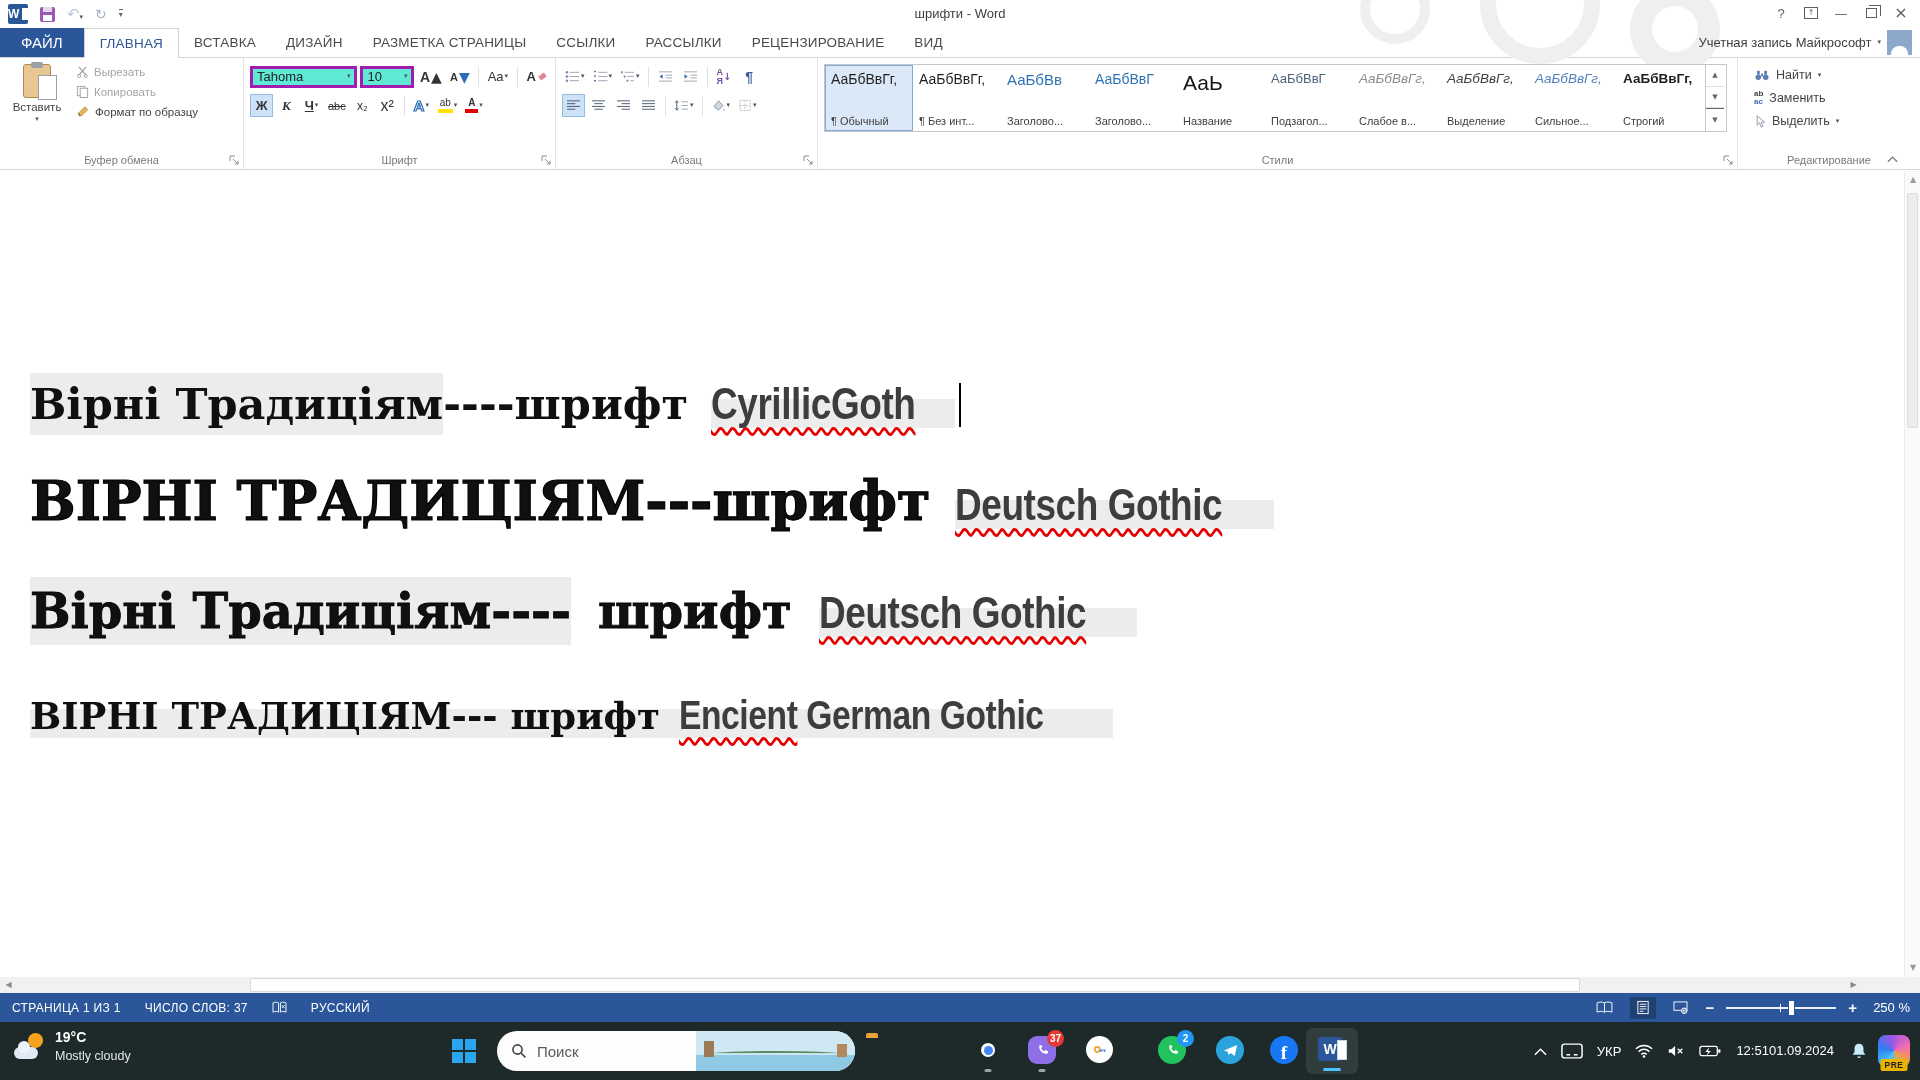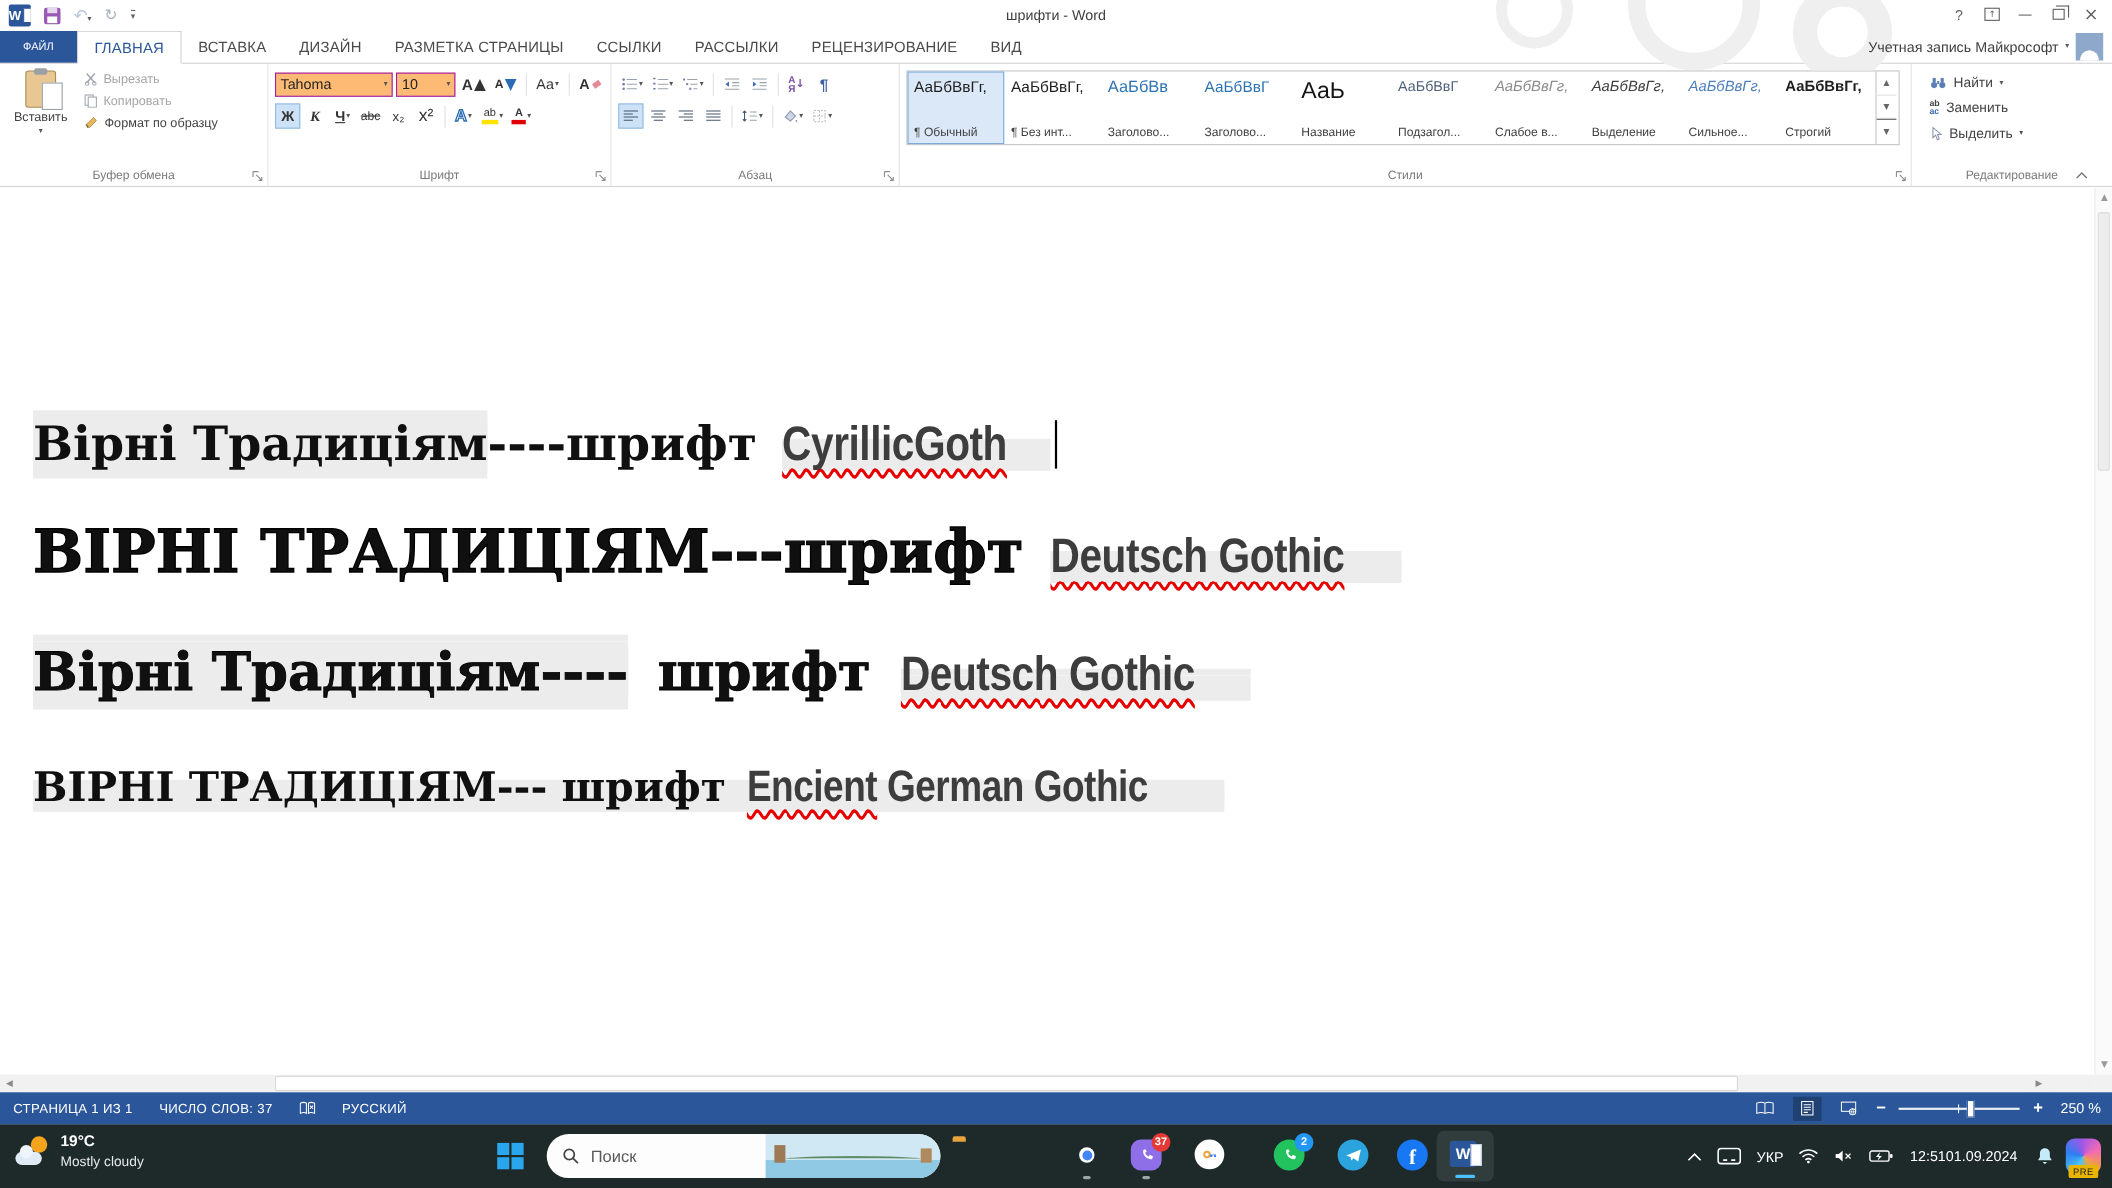--- a/index.html
+++ b/index.html
@@ -26,39 +26,39 @@
 .winbtn{width:26px;height:22px;display:flex;align-items:center;justify-content:center;color:#5f5f5f;font-size:13px}
 .ropts{width:14px;height:12px;border:1px solid #5f5f5f;display:flex;align-items:center;justify-content:center;font-size:8px}
 .restore{position:relative;width:11px;height:10px;border:1px solid #5f5f5f;background:#fff}
 .restore::before{content:"";position:absolute;left:2px;top:-4px;width:11px;height:10px;border:1px solid #5f5f5f;border-bottom:none;border-left:none;background:transparent}
 .account{position:absolute;right:8px;top:30px;display:flex;align-items:center;gap:6px;font-size:13px;color:#3f3f3f;z-index:6}
 .avatar{width:25px;height:25px;background:#8ea8cc;display:flex;align-items:flex-end;justify-content:center;overflow:hidden}
 .avatar b{width:11px;height:11px;background:#fff;border-radius:50%;position:relative;top:2px}
 .avatar u{position:absolute;width:17px;height:9px;background:#fff;border-radius:8px 8px 0 0;margin-top:16px}
 
 .tabrow{position:absolute;top:28px;left:0;right:0;height:30px;display:flex;background:#fff;border-bottom:1px solid #d4d4d4;z-index:4}
-.ftab{background:#2b579a;color:#fff;padding:0 21px;display:flex;align-items:center;font-size:10px}
+.ftab{background:#2b579a;color:#fff;padding:0 21px;display:flex;align-items:center;font-size:15px}
 .tab{padding:0 15px;display:flex;align-items:center;font-size:13.5px;color:#4a4a4a;letter-spacing:.2px}
 .tab.active{background:#fff;color:#2b579a;border:1px solid #d4d4d4;border-bottom:1px solid #fff;margin-bottom:-1px}
 
 .ribbon{position:absolute;top:58px;left:0;right:0;height:112px;background:#fff;border-bottom:1px solid #d4d4d4;display:flex;z-index:3}
 .group{position:relative;padding:4px 6px 20px 6px;height:100%}
 .group+.group{border-left:1px solid #e4e4e4}
 .glabel{position:absolute;bottom:3px;left:0;right:0;text-align:center;font-size:11px;color:#7a7a7a}
 .launch{position:absolute;right:3px;bottom:3px;width:12px;height:12px;display:flex;align-items:center;justify-content:center}
 .btncol{display:flex;flex-direction:column;gap:7px;margin-top:3px}
 .sbtn{display:flex;align-items:center;gap:5px;font-size:11.5px;color:#444;white-space:nowrap}
 .sbtn.dis{color:#a6a6a6}
 .paste{display:flex;flex-direction:column;align-items:center;width:62px;font-size:11.5px;color:#444;gap:3px;padding-top:2px}
 .clipico{position:relative;width:28px;height:34px;background:#e9c793;border:1px solid #a98c55;border-radius:3px}
 .clipico::before{content:"";position:absolute;left:7px;top:-3px;width:12px;height:6px;background:#9aa0a6;border-radius:2px}
 .clipico::after{content:"";position:absolute;right:-7px;bottom:-3px;width:17px;height:23px;background:#fff;border:1px solid #9aa0a6}
 .dd{font-size:7px;color:#555}
 .fontrow{display:flex;align-items:center;gap:3px;margin:3px 0 6px}
-.combo{height:22px;border:1px solid #a21caf;background:#fdba74;display:flex;align-items:center;justify-content:space-between;font-size:13px;color:#222;padding:0 4px}
+.combo{height:22px;border:3px solid #a21caf;background:#5eead4;display:flex;align-items:center;justify-content:space-between;font-size:13px;color:#222;padding:0 4px}
 .rbtn{min-width:23px;height:23px;display:flex;align-items:center;justify-content:center;font-size:13px;color:#333;border:1px solid transparent;gap:1px;padding:0 2px}
 .rbtn.on{background:#cde2f6;border-color:#92bce0}
 .vsep{width:1px;height:20px;background:#e0e0e0;margin:0 3px}
 .bold{font-weight:bold;background:#cde2f6;border:1px solid #92bce0}
 .ital{font-style:italic;font-family:"Liberation Serif",serif;font-weight:bold}
 .undl{text-decoration:underline;font-weight:bold}
 .strk{text-decoration:line-through;font-size:11px}
 .effA{color:#fff;-webkit-text-stroke:1.2px #2b6cb5;font-weight:bold;font-size:15px}
 .hlab{display:flex;flex-direction:column;align-items:center;font-size:10px;line-height:1}
 .hlab i{width:15px;height:4px;background:#ffe400;margin-top:1px}
@@ -155,21 +155,21 @@
 .fb{width:28px;height:28px;border-radius:50%;background:#1877f2;color:#fff;font-weight:bold;font-size:19px;display:flex;align-items:flex-end;justify-content:center;font-family:"Liberation Serif",serif;overflow:hidden}
 .wordpill{position:absolute;left:1306px;top:6px;width:52px;height:46px;background:rgba(255,255,255,.09);border-radius:7px}
 .wordicon{position:absolute;left:12px;top:9px;width:24px;height:24px;background:#2b579a;border-radius:3px;color:#fff;font-weight:bold;font-size:14px;display:flex;align-items:center;justify-content:center}
 .wordicon::after{content:"";position:absolute;right:-5px;top:3px;width:8px;height:18px;background:#fff;border:1px solid #c8d4e8}
 .wbar{position:absolute;bottom:3px;left:50%;transform:translateX(-50%);width:18px;height:3px;background:#4cc2ff;border-radius:2px}
 .tray{position:absolute;right:0;top:0;height:58px;display:flex;align-items:center}
 .titem{display:flex;align-items:center;justify-content:center;padding:0 7px;height:40px;font-size:13px}
 .clock{display:flex;flex-direction:row;align-items:center;line-height:1.3;font-size:13px;padding:0 8px}
 .bellw{padding:0 8px}
 .copilot{position:relative;width:32px;height:32px;border-radius:8px;margin:0 10px 0 2px;background:conic-gradient(from 210deg,#4bc3f7,#2d7ff0,#a056e8,#f26bb5,#f2a33c,#4bc3f7)}
-.copilot b{position:absolute;left:50%;bottom:-4px;transform:translateX(-50%);background:#e9b400;color:#1f1f1f;font-size:8.5px;font-weight:normal;padding:1px 4px;border-radius:2px;letter-spacing:.5px}
+.copilot b{position:absolute;left:50%;bottom:-4px;transform:translateX(-50%);background:#e9b400;color:#1f1f1f;font-size:8.5px;font-weight:bold;padding:1px 4px;border-radius:2px;letter-spacing:.5px}
 svg{display:block}
 </style>
 </head>
 <body>
 
 <div id="app">
 
   <div class="titlebar">
     <div class="deco">
         <i></i>

